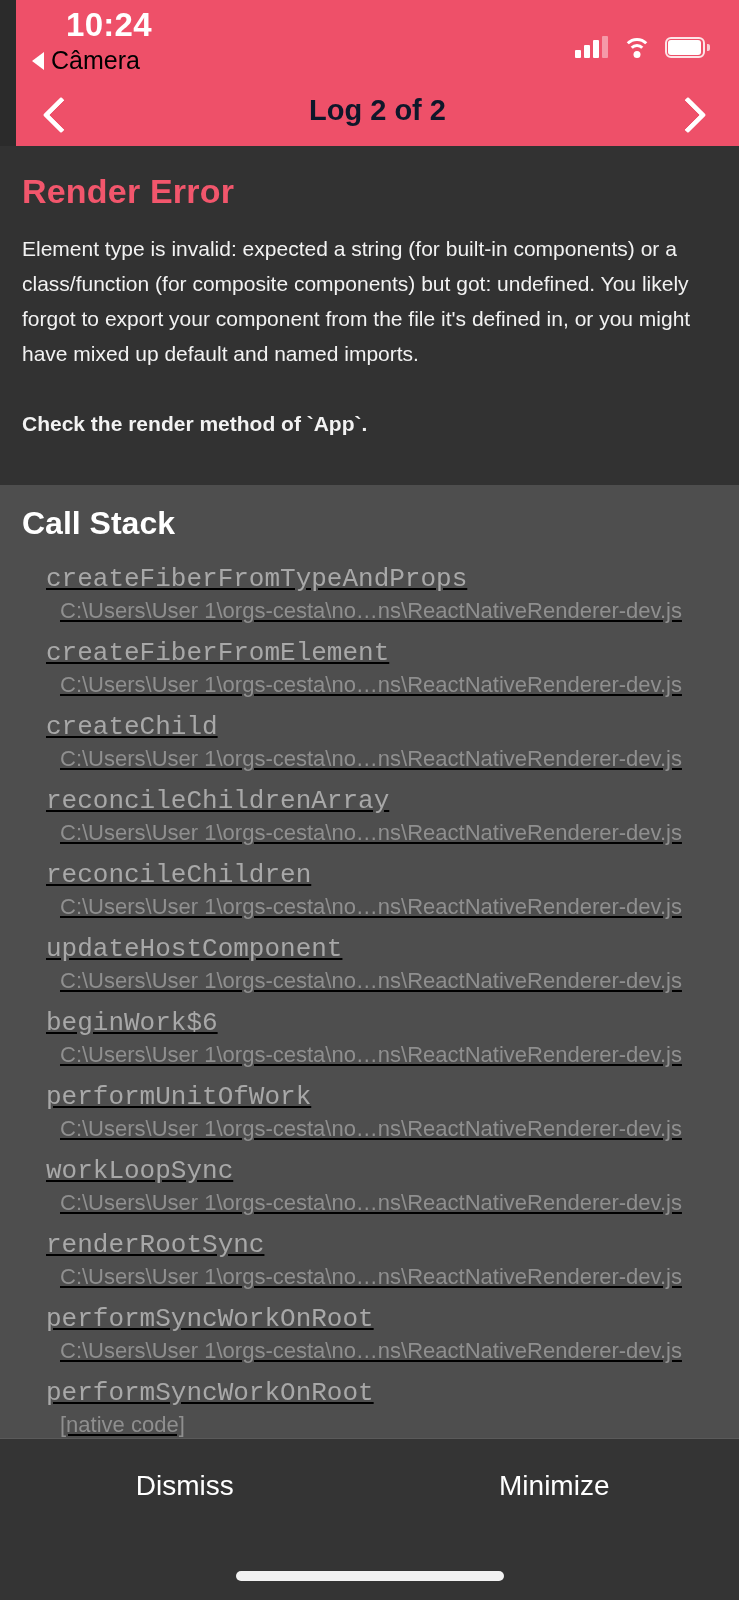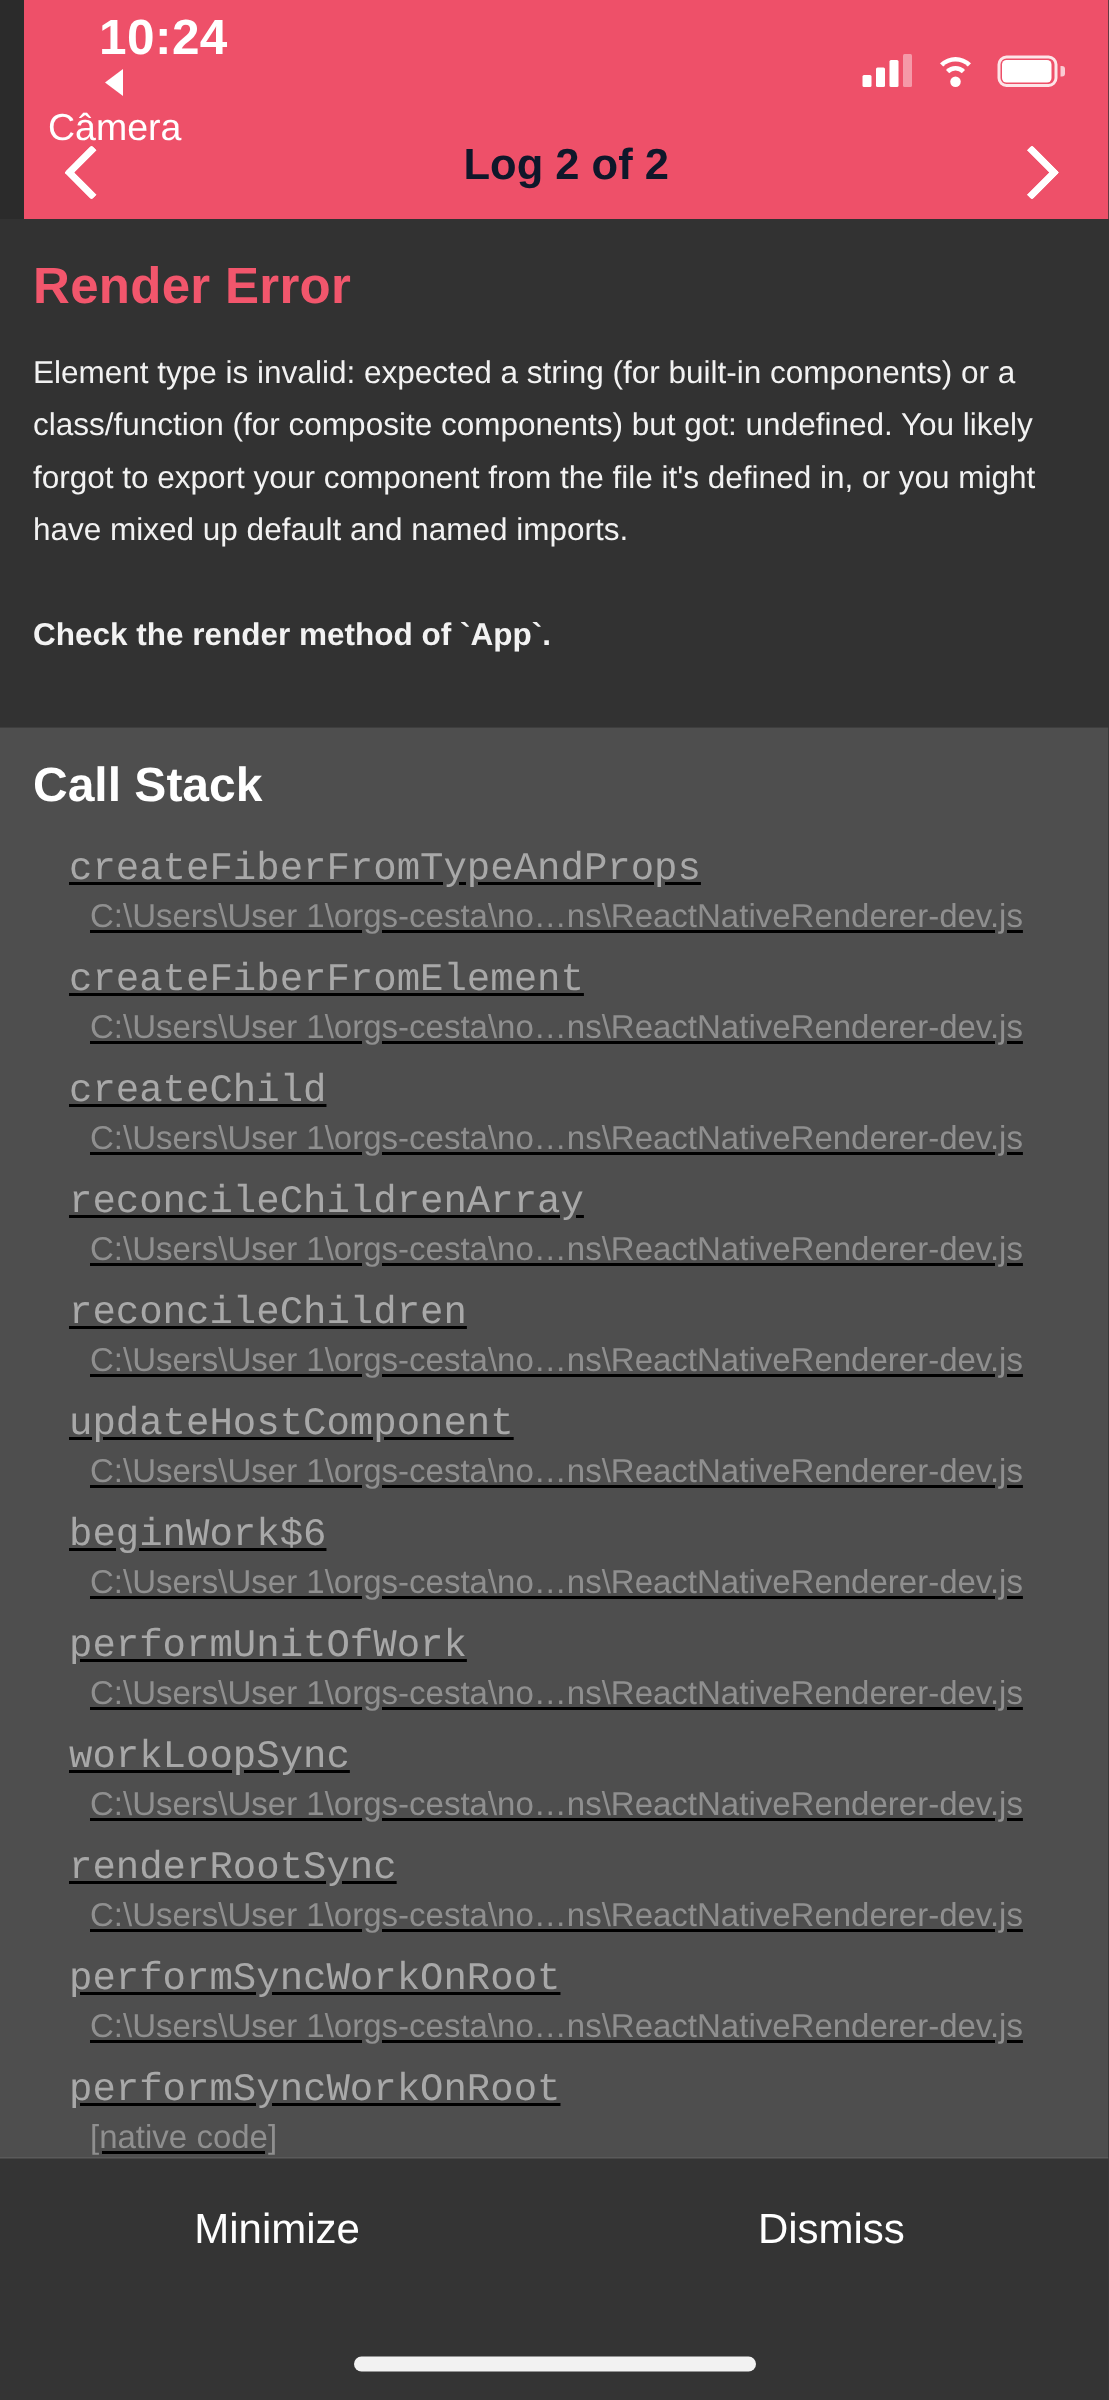--- a/index.html
+++ b/index.html
@@ -18,21 +18,21 @@
   }
   .statusrow {
     position:relative; height:88px;
   }
   .clock {
     position:absolute; left:50px; top:6px;
     color:#fff; font-size:33px; font-weight:bold; letter-spacing:.3px;
   }
   .backapp {
     position:absolute; left:16px; top:46px;
-    color:#ffffff; font-size:25px; display:flex; align-items:center; gap:7px;flex-direction:column;
+    color:#000000; font-size:25px; display:flex; align-items:center; gap:7px;
   }
   .backapp .tri {
     width:0;height:0;border-top:9px solid transparent;border-bottom:9px solid transparent;
     border-right:12px solid #fff; display:inline-block;
   }
   .statusicons {
     position:absolute; right:34px; top:26px;
     display:flex; align-items:flex-end; gap:14px; height:32px;
   }
   .bars { display:flex; align-items:flex-end; gap:3px; height:22px; }
@@ -231,18 +231,18 @@
           <div class="floc">C:\Users\User 1\orgs-cesta\no…ns\ReactNativeRenderer-dev.js</div>
         </div>
         <div class="frame">
           <div class="fname">performSyncWorkOnRoot</div>
           <div class="floc">[native code]</div>
         </div>
       </div>
   </div>
 
   <div class="footer">
+    <div class="fbtn">Dismiss</div>
     <div class="fbtn">Minimize</div>
-    <div class="fbtn">Dismiss</div>
     <div class="homebar"></div>
   </div>
 
 </div>
 
 </body></html>

